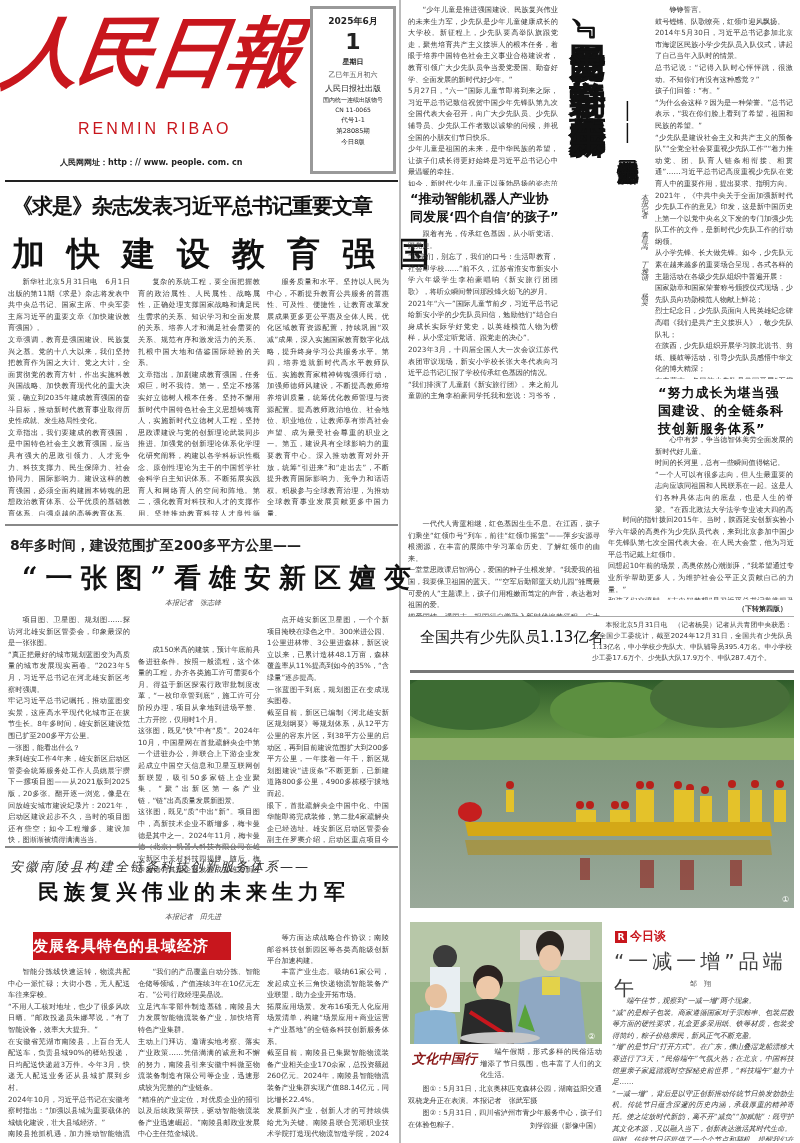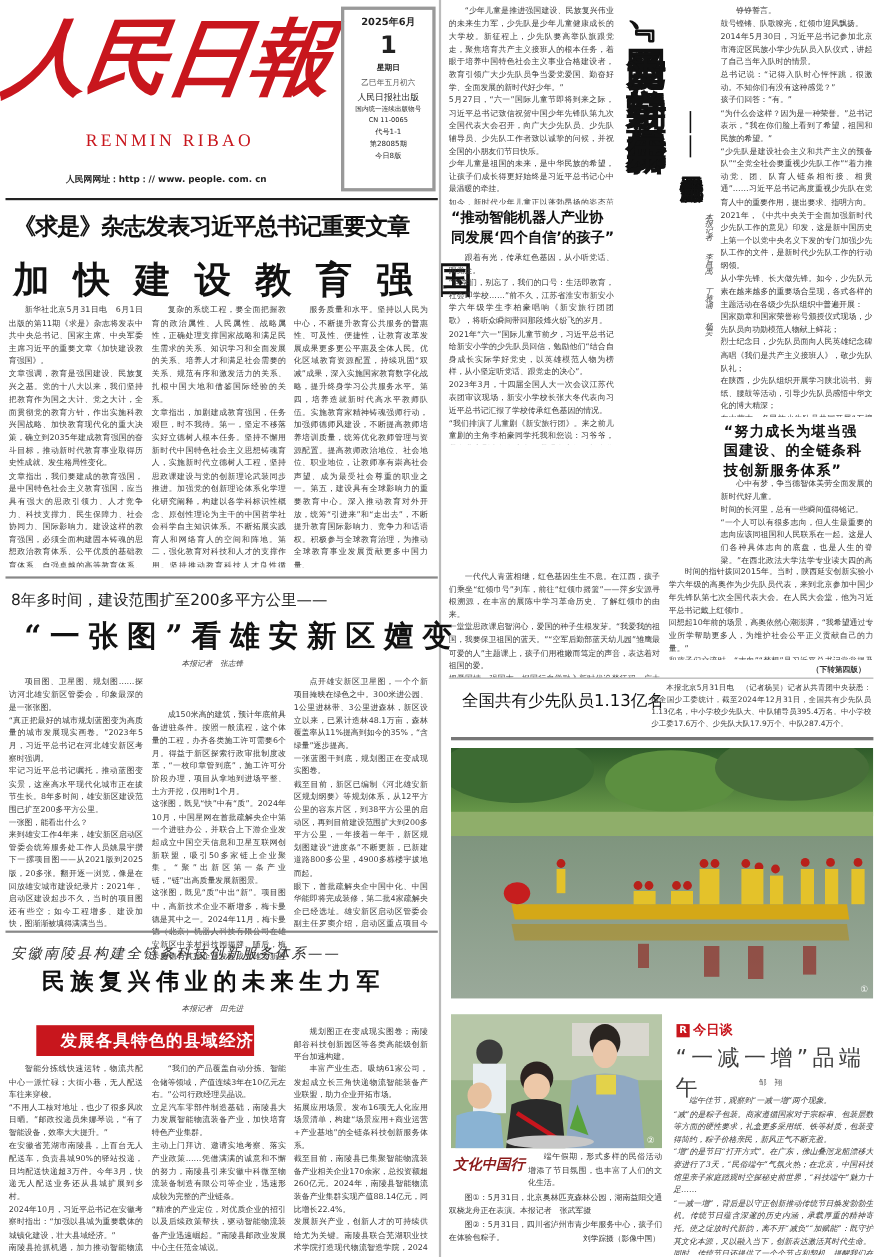--- a/index.html
+++ b/index.html
@@ -1,37 +1,37 @@
 <!DOCTYPE html>
 <html><head>
 <meta charset="utf-8">
 <style>
 *{box-sizing:border-box;margin:0;padding:0}
 body{width:800px;height:1143px;background:#fff;font-family:"DejaVu Sans",sans-serif;color:#222;position:relative;overflow:hidden}
 .abs{position:absolute}
 .txt{font-size:7.2px;line-height:11.6px;color:#3a3a3a;text-align:justify;text-indent:2em;white-space:pre-wrap;overflow:hidden}
 .masthead-logo{left:5px;top:2px;width:298px;height:105px}
 .logo-text{font-family:"DejaVu Serif",serif;font-size:76px;font-weight:bold;color:#c8161d;letter-spacing:-2px;font-style:italic;line-height:100px;transform:skewX(-8deg)}
-.pinyin{left:78px;top:120px;font-family:Liberation Serif, serif;color:#c8161d;font-size:16px;letter-spacing:3px}
+.pinyin{left:78px;top:120px;font-family:Liberation Sans, sans-serif;color:#c8161d;font-size:16px;letter-spacing:3px}
 .website{left:60px;top:157px;font-size:8px;color:#222;font-weight:bold}
 .datebox{left:310px;top:6px;width:86px;height:168px;border:3px solid #999;text-align:center;padding-top:4px}
 .datebox div{font-size:7px;line-height:13px;color:#222}
 .datebox .d-year{font-size:9px;font-weight:bold;margin-top:2px}
 .datebox .d-day{font-size:22px;font-weight:bold;line-height:28px}
 .datebox .d-pub{font-family:"DejaVu Serif",serif;font-size:8px}
 .rule{background:#222}
 .h-qiushi{left:12px;top:192px;font-size:21px;font-weight:bold;color:#111;letter-spacing:-1px}
 .h-edu{left:12px;top:232px;font-size:33px;font-weight:bold;color:#111;letter-spacing:22px}
 .vhead{writing-mode:vertical-rl;font-weight:bold;color:#111}
 .vh-main{left:565px;top:15px;font-size:37px;line-height:44px;letter-spacing:0px}
 .vh-sub{left:615px;top:100px;font-family:"DejaVu Serif",serif;font-size:22px;line-height:26px;font-weight:normal;color:#111}
 .vh-byline{left:639px;top:188px;font-size:7px;color:#444;font-style:italic;letter-spacing:6px;font-weight:normal}
 .sub-head{font-size:13px;font-weight:bold;color:#111;line-height:18px}
 .pic{overflow:hidden}
-.red-banner{background:#c8161d;color:#fff;font-weight:bold;font-size:15px;text-align:right;line-height:28px;letter-spacing:1px}
+.red-banner{background:#c8161d;color:#fff;font-weight:bold;font-size:15px;text-align:left;line-height:28px;letter-spacing:1px}
 .gray{background:#888}
 </style>
 </head>
 <body>
 
 <div class="abs masthead-logo">
   <div class="logo-text">人民日報</div>
 </div>
 <div class="abs pinyin">RENMIN RIBAO</div>
 <div class="abs website">人民网网址：http：// www. people. com. cn</div>
@@ -59,21 +59,21 @@
 文章指出，我们要建成的教育强国，是中国特色社会主义教育强国，应当具有强大的思政引领力、人才竞争力、科技支撑力、民生保障力、社会协同力、国际影响力。建设这样的教育强国，必须全面构建固本铸魂的思想政治教育体系、公平优质的基础教育体系、自强卓越的高等教育体系、产教融合的职业教育体系、泛在可及的终身教育体系、创新牵引的科技支撑体系、素质精良的教师队伍体系、开放互鉴的国际合作体系。
 文章指出，建设教育强国是一项</div>
 <div class="abs txt" style="left:138px;top:276px;width:122px;height:240px">复杂的系统工程，要全面把握教育的政治属性、人民属性、战略属性，正确处理支撑国家战略和满足民生需求的关系、知识学习和全面发展的关系、培养人才和满足社会需要的关系、规范有序和激发活力的关系、扎根中国大地和借鉴国际经验的关系。
 文章指出，加剧建成教育强国，任务艰巨，时不我待。第一，坚定不移落实好立德树人根本任务。坚持不懈用新时代中国特色社会主义思想铸魂育人，实施新时代立德树人工程，坚持思政课建设与党的创新理论武装同步推进。加强党的创新理论体系化学理化研究阐释，构建以各学科标识性概念、原创性理论为主干的中国哲学社会科学自主知识体系。不断拓展实践育人和网络育人的空间和阵地。第二，强化教育对科技和人才的支撑作用。坚持推动教育科技人才良性循环，统筹实施科教兴国战略、人才强国战略、创新驱动发展战略，一体推进教育发展、科技创新、人才培养。以科技发展、国家战略需求为牵引，完善高校学科设置调整机制和人才培养模式，优化高等教育布局，培育壮大国家战略人才力量。第三，提升教育公共</div>
 <div class="abs txt" style="left:267px;top:276px;width:122px;height:240px">服务质量和水平。坚持以人民为中心，不断提升教育公共服务的普惠性、可及性、便捷性，让教育改革发展成果更多更公平惠及全体人民。优化区域教育资源配置，持续巩固“双减”成果，深入实施国家教育数字化战略，提升终身学习公共服务水平。第四，培养造就新时代高水平教师队伍。实施教育家精神铸魂强师行动，加强师德师风建设，不断提高教师培养培训质量，统筹优化教师管理与资源配置。提高教师政治地位、社会地位、职业地位，让教师享有崇高社会声望、成为最受社会尊重的职业之一。第五，建设具有全球影响力的重要教育中心。深入推动教育对外开放，统筹“引进来”和“走出去”，不断提升教育国际影响力、竞争力和话语权。积极参与全球教育治理，为推动全球教育事业发展贡献更多中国力量。
 文章强调，建成教育强国是近代以来中华民族梦寐以求的美好愿望，是实现以中国式现代化全面推进强国建设、民族复兴伟业的先导任务、坚实基础、战略支撑。要坚定信心、勇毅前行，为实现建成教育强国的宏伟目标而不懈奋斗。</div>
 
 <div class="abs gray" style="left:5px;top:524px;width:393px;height:2px"></div>
 <div class="abs gray" style="left:399px;top:0;width:2px;height:1143px;background:#bbb"></div>
 
-<div class="abs" style="left:10px;top:537px;font-size:14px;font-weight:normal;color:#222">8年多时间，建设范围扩至200多平方公里——</div>
+<div class="abs" style="left:10px;top:537px;font-size:14px;font-weight:bold;color:#222">8年多时间，建设范围扩至200多平方公里——</div>
 <div class="abs" style="left:22px;top:560px;font-family:'DejaVu Serif',serif;font-size:27px;font-weight:bold;letter-spacing:8px;color:#111">“一张图”看雄安新区嬗变</div>
 <div class="abs" style="left:165px;top:598px;font-size:7px;font-style:italic;color:#444">本报记者　张志锋</div>
 <div class="abs txt" style="left:8px;top:614px;width:122px;height:230px">项目图、卫星图、规划图……探访河北雄安新区管委会，印象最深的是一张张图。
 “真正把最好的城市规划蓝图变为高质量的城市发展现实画卷。”2023年5月，习近平总书记在河北雄安新区考察时强调。
 牢记习近平总书记嘱托，推动蓝图变实景，这座高水平现代化城市正在拔节生长。8年多时间，雄安新区建设范围已扩至200多平方公里。
 一张图，能看出什么？
 来到雄安工作4年来，雄安新区启动区管委会统筹服务处工作人员姚晨宇攒下一摞项目图——从2021版到2025版，20多张。翻开逐一浏览，像是在回放雄安城市建设纪录片：2021年，启动区建设起步不久，当时的项目图还有些空；如今工程增多、建设加快，图渐渐被填得满满当当。
 发展速度，背后是改革驱动。走进正在内部装修的中国中化总部，姚晨宇拿出一张2022年新区启动区项目图，图中规划的中国中化总部大楼，如今已“长”</div>
 <div class="abs txt" style="left:138px;top:644px;width:122px;height:230px">成150米高的建筑，预计年底前具备进驻条件。按照一般流程，这个体量的工程，办齐各类施工许可需要6个月。得益于新区探索行政审批制度改革，“一枚印章管到底”，施工许可分阶段办理，项目从拿地到进场平整、土方开挖，仅用时1个月。
 这张图，既见“快”中有“质”。2024年10月，中国星网在首批疏解央企中第一个进驻办公，并联合上下游企业发起成立中国空天信息和卫星互联网创新联盟，吸引50多家链上企业聚集。“聚”出新区第一条产业链，“链”出高质量发展新图景。
@@ -84,21 +84,21 @@
 截至目前，新区已编制《河北雄安新区规划纲要》等规划体系，从12平方公里的容东片区，到38平方公里的启动区，再到目前建设范围扩大到200多平方公里，一年接着一年干，新区规划图建设“进度条”不断更新，已新建道路800多公里，4900多栋楼宇拔地而起。
 眼下，首批疏解央企中国中化、中国华能即将完成装修，第二批4家疏解央企已经选址。雄安新区启动区管委会副主任罗窦介绍，启动区重点项目今年已增至142个。
 “今年，重点服务中国中化等疏解央企进驻办公。”登上中国中化总部21楼，姚晨宇打开2025年启动区项目图，眺望四周，附近的中国矿产总部即将封顶，一批在建项目尽收眼底……</div>
 
 <div class="abs gray" style="left:5px;top:846px;width:393px;height:1.5px"></div>
 
 <div class="abs" style="left:10px;top:858px;font-family:'DejaVu Serif',serif;font-size:13px;color:#333;font-style:italic;letter-spacing:2px">安徽南陵县构建全链条科技创新服务体系——</div>
 <div class="abs" style="left:38px;top:878px;font-size:21px;letter-spacing:5px;color:#111;font-weight:bold">民族复兴伟业的未来生力军</div>
 <div class="abs" style="left:165px;top:912px;font-size:7px;font-style:italic;color:#444">本报记者　田先进</div>
 <div class="abs red-banner" style="left:33px;top:932px;width:198px;height:28px">发展各具特色的县域经济</div>
-<div class="abs txt" style="left:267px;top:932px;width:122px;height:34px">规划图正在变成现实图卷；南陵邮谷科技创新园区等各类高能级创新平台加速构建。</div>
+<div class="abs txt" style="left:267px;top:932px;width:122px;height:34px">等方面达成战略合作协议；南陵邮谷科技创新园区等各类高能级创新平台加速构建。</div>
 <div class="abs txt" style="left:8px;top:966px;width:122px;height:175px">智能分拣线快速运转，物流共配中心一派忙碌；大街小巷，无人配送车往来穿梭。
 “不用人工核对地址，也少了很多风吹日晒。”邮政投递员朱娜琴说，“有了智能设备，效率大大提升。”
 在安徽省芜湖市南陵县，上百台无人配送车，负责县城90%的驿站投递，日均配送快递超3万件。今年3月，快递无人配送业务还从县城扩展到乡村。
 2024年10月，习近平总书记在安徽考察时指出：“加强以县城为重要载体的城镇化建设，壮大县域经济。”
 南陵县抢抓机遇，加力推动智能物流装备产业优化提升，为县域经济高质量发展注入充沛活力。
 在安徽中科微至物流装备制造有限公司，数字化生产车间高效运转。</div>
 <div class="abs txt" style="left:138px;top:966px;width:122px;height:175px">“我们的产品覆盖自动分拣、智能仓储等领域，产值连续3年在10亿元左右。”公司行政经理吴晶说。
 立足汽车零部件制造基础，南陵县大力发展智能物流装备产业，加快培育特色产业集群。
 主动上门拜访、邀请实地考察、落实产业政策……凭借满满的诚意和不懈的努力，南陵县引来安徽中科微至物流装备制造有限公司等企业，迅速形成较为完整的产业链条。
 “精准的产业定位，对优质企业的招引以及后续政策帮扶，驱动智能物流装备产业迅速崛起。”南陵县邮政业发展中心主任范金城说。

